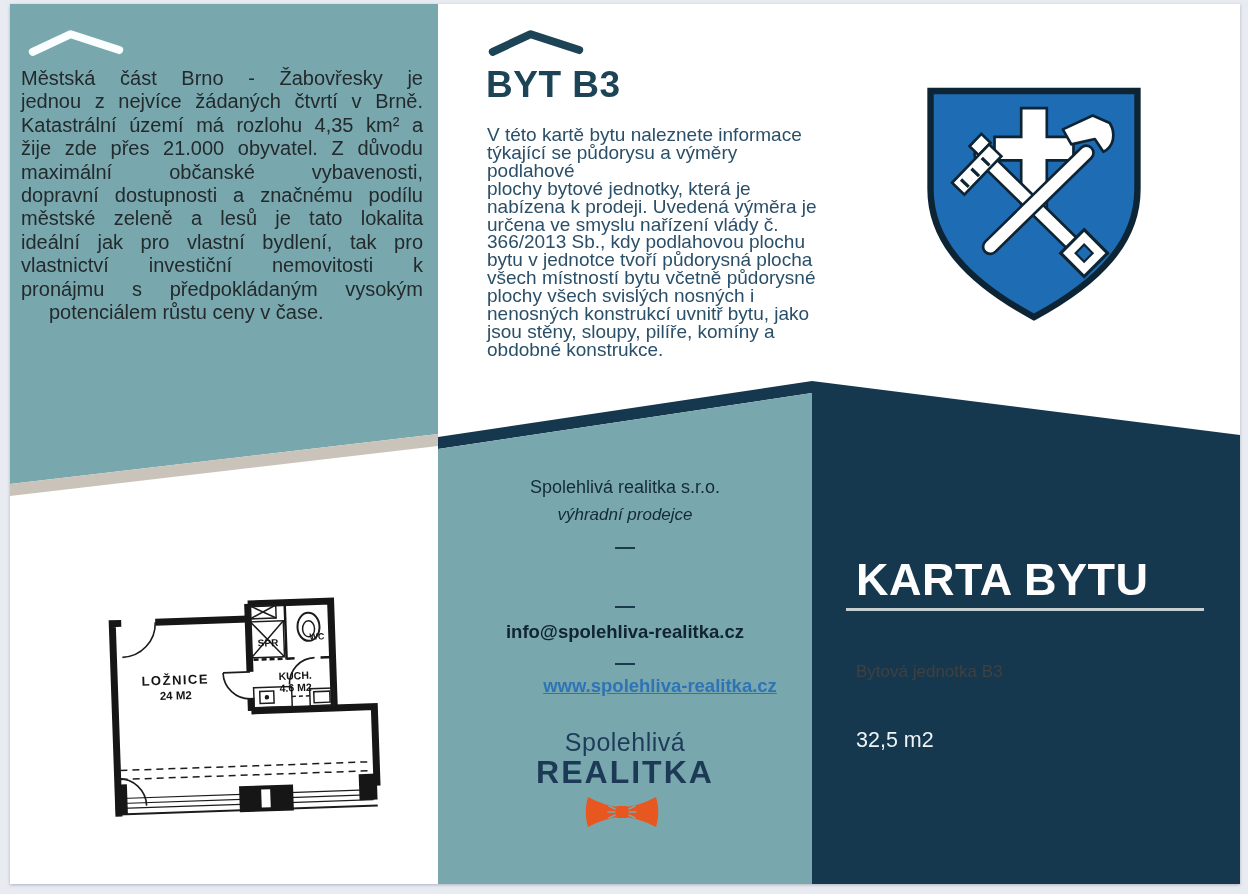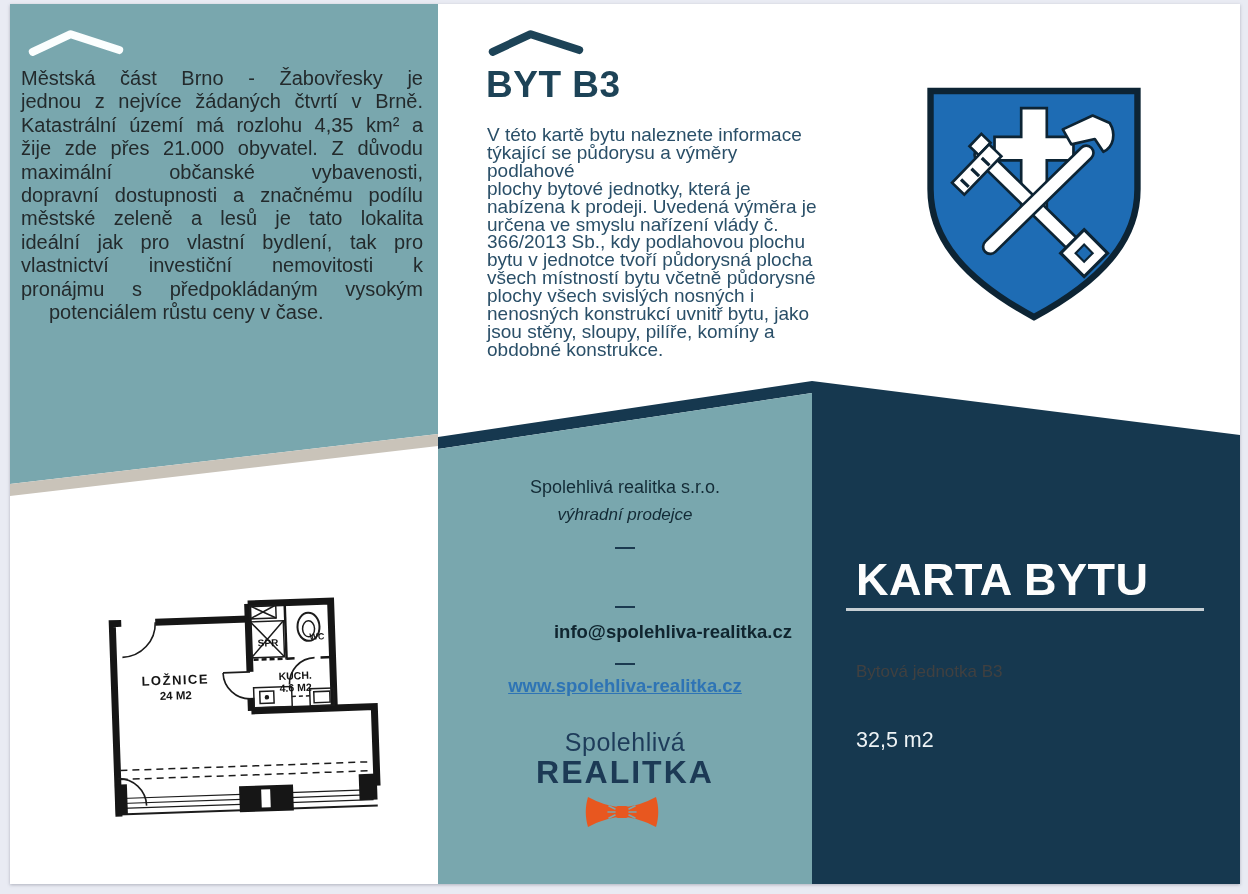--- a/index.html
+++ b/index.html
@@ -30,22 +30,22 @@
   .mid-title{left:476px;top:60px;font-size:37px;line-height:42px;font-weight:700;color:#1d4357;letter-spacing:.5px;}
   .mid-par{left:477px;top:122px;width:332px;font-size:19px;line-height:17.9px;color:#2a4f68;white-space:pre-line;}
 
   .contact{left:428px;top:0;width:374px;height:880px;}
   .c-line{position:absolute;left:0;width:100%;text-align:center;color:#132b36;}
   .c-company{top:473px;font-size:18px;font-weight:400;}
   .c-tag{top:501px;font-size:17px;font-style:italic;}
   .c-dash{font-size:20px;font-weight:700;color:#1b3a50;line-height:18px;}
   .c-dash1{top:533px;} .c-dash2{top:592px;} .c-dash3{top:649px;}
   .c-phone{top:557px;font-size:20px;font-weight:700;color:#10252f;}
-  .c-email{top:617px;font-size:18.5px;font-weight:700;color:#10252f;padding-left:48px;}
-  .c-web{top:671px;font-size:18.5px;font-weight:700;color:#2e74b5;text-decoration:underline;display:block;}
+  .c-email{top:617px;font-size:18.5px;font-weight:700;color:#10252f;}
+  .c-web{top:671px;font-size:18.5px;font-weight:700;color:#2e74b5;text-decoration:underline;display:block;padding-left:35px;}
   .logo1{top:724px;font-size:25px;color:#1e3c5a;letter-spacing:.5px;}
   .logo2{top:750px;font-size:32px;font-weight:700;color:#1c3a55;letter-spacing:2px;}
   .bowtie{position:absolute;left:50%;top:792px;width:74px;height:32px;margin-left:-40px;}
 
   .r-title{left:846px;top:551px;font-size:45px;line-height:50px;font-weight:700;color:#fdfdfd;letter-spacing:.5px;}
   .r-underline{left:836px;top:604px;width:358px;height:3px;background:#c6cfd4;}
   .r-subtitle{left:846px;top:658px;font-size:17px;color:#404040;}
   .r-area{left:846px;top:724px;font-size:21.5px;color:#eef3f5;}
 
   .shield{left:912px;top:76px;width:224px;height:246px;}

